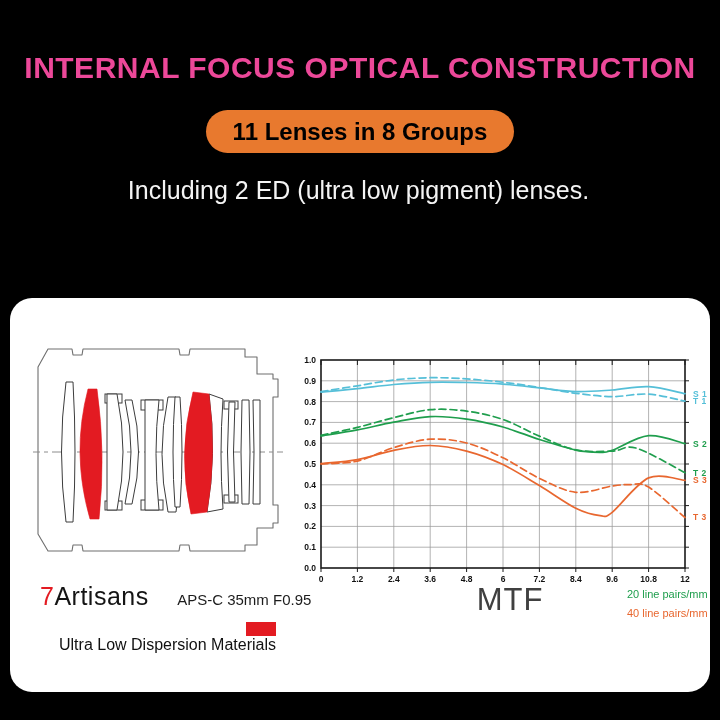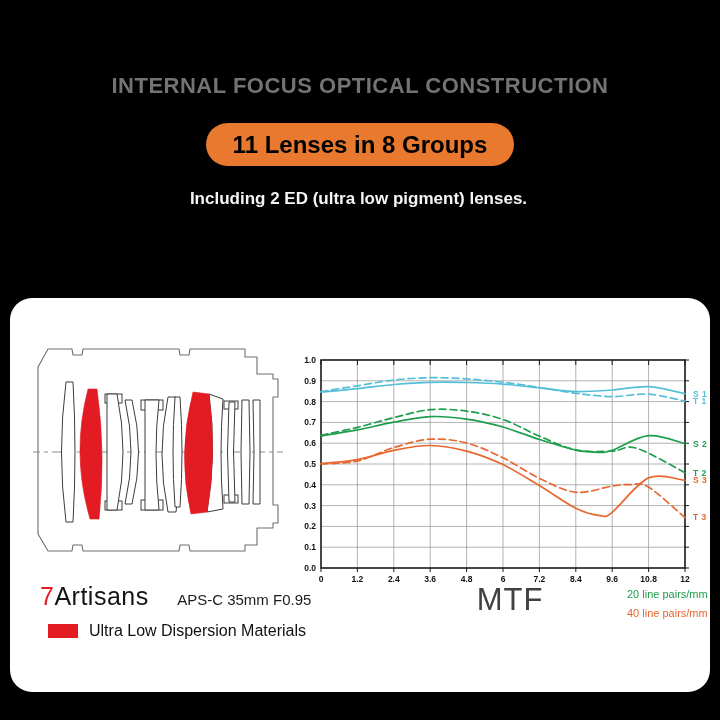--- a/index.html
+++ b/index.html
@@ -5,48 +5,48 @@
   html,body{margin:0;padding:0;}
   body{
     width:720px;height:720px;position:relative;overflow:hidden;
     background:#000;
     font-family:"Liberation Sans", sans-serif;
     -webkit-font-smoothing:antialiased;
   }
   
   .hero{position:absolute;top:0;left:0;width:720px;text-align:center;}
   .hero h1{
-    margin:74px 0 0 0;font-size:22px;line-height:1.05;font-weight:700;
-    color:#737373;letter-spacing:.5px;
+    margin:52px 0 0 0;font-size:30px;line-height:1.05;font-weight:700;
+    color:#ec4899;letter-spacing:.5px;
   }
   .badge{
     display:inline-block;margin-top:26px;padding:7px 27px;
     background:var(--badge,#e8792e);color:#000000;border-radius:24px;
     font-size:24px;font-weight:700;line-height:29px;
   }
-  .subtitle{margin:23px 3px 0 0;font-size:17px;font-weight:700;color:#f4f4f4;}
+  .subtitle{margin:23px 3px 0 0;font-size:25px;font-weight:400;color:#f4f4f4;}
   
   .panel{
     position:absolute;left:10px;top:298px;width:700px;height:394px;
     background:#fff;border-radius:22px;
   }
   .panel svg{position:absolute;display:block;}
   #lensSvg{left:23px;top:44px;width:252px;height:216px;}
   #mtfSvg{left:270px;top:38px;width:430px;height:252px;}
   .lens-outline{fill:none;stroke:#6e6e6e;stroke-width:1.1;stroke-linejoin:round;}
   .el{fill:#fff;stroke:#3c3c3c;stroke-width:1;stroke-linejoin:round;}
   .el-red{fill:var(--red,#e31b22);stroke:var(--red,#e31b22);stroke-width:.6;}
   .flange{fill:#fff;stroke:#3c3c3c;stroke-width:1;}
   .axis-line{stroke:#8c8c8c;stroke-width:1;stroke-dasharray:13 4 4 4;}
   
   .brand-row{position:absolute;left:30px;top:284px;height:30px;white-space:nowrap;}
   .brand-logo{font-size:25px;font-weight:400;color:#141414;letter-spacing:.5px;}
   .brand-logo .seven{color:var(--red,#e31b22);}
   .product-name{font-size:15px;font-weight:400;color:#1c1c1c;margin-left:24px;}
-  .materials-row{position:absolute;left:38px;top:324px;display:flex;align-items:center;}
+  .materials-row{position:absolute;left:38px;top:324px;display:flex;align-items:flex-end;flex-direction:column;}
   .swatch{width:30px;height:14px;background:var(--red,#e31b22);display:inline-block;}
   .materials-label{font-size:16px;color:#111;margin-left:11px;}
   .mtf-title{
     position:absolute;left:430px;top:284px;width:140px;text-align:center;
     font-size:31px;font-weight:400;letter-spacing:1px;color:#404040;
   }
   .freq{position:absolute;left:553px;top:287px;font-size:11px;line-height:19px;white-space:nowrap;}
   .freq-label{font-weight:700;color:#111;margin-right:5px;}
   .freq-row.indent{padding-left:64px;}
 </style>

